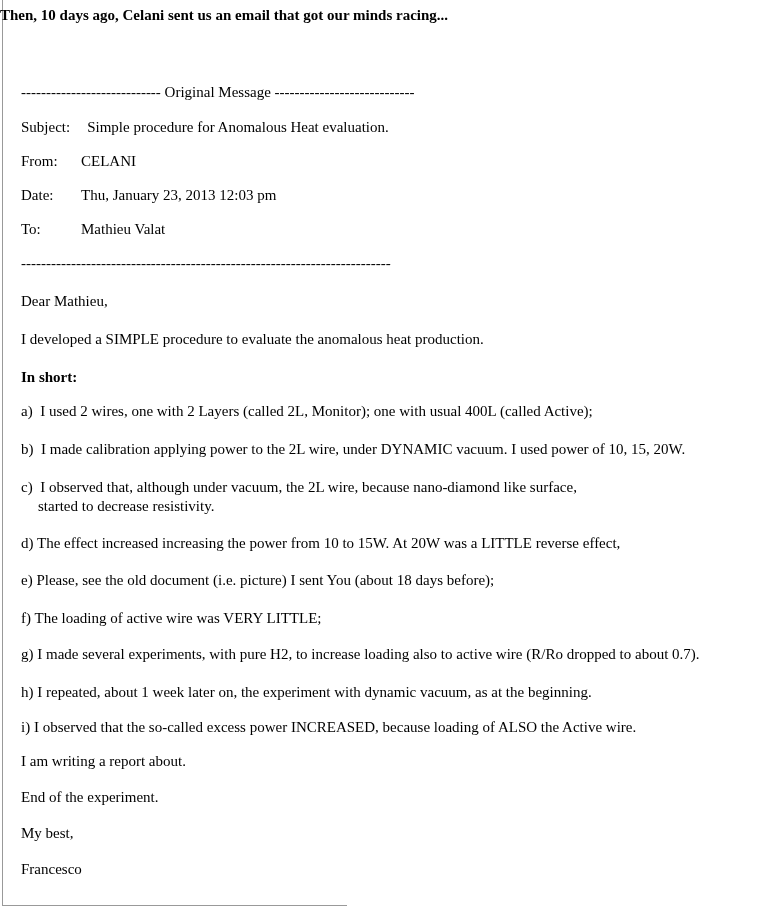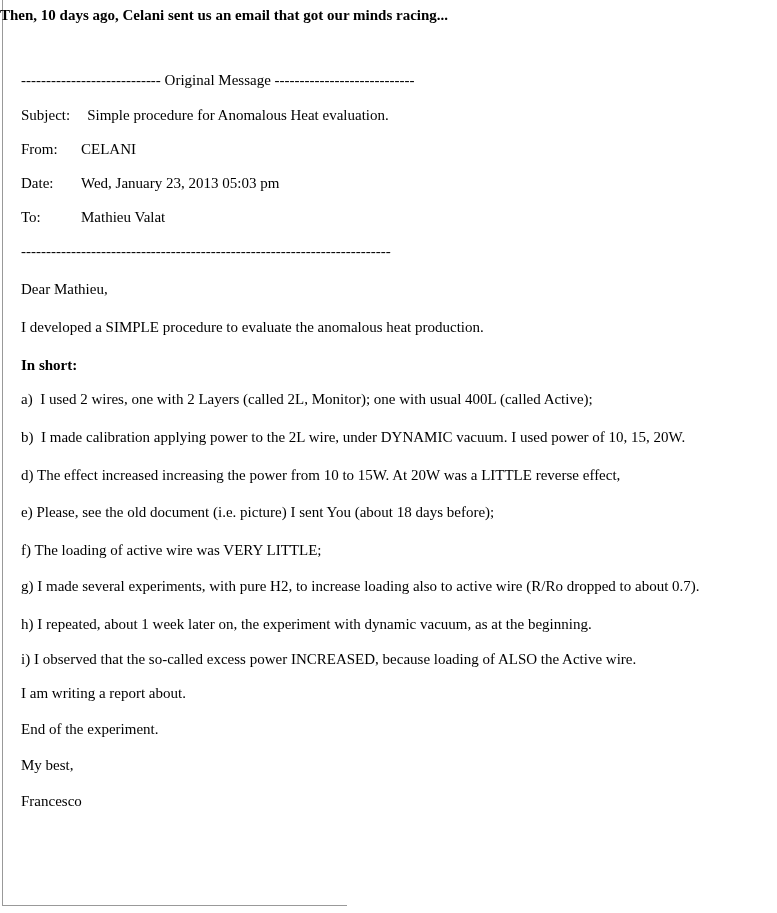--- a/index.html
+++ b/index.html
@@ -37,21 +37,21 @@
     left: 0;
     top: 6px;
     font-size: 15px;
     line-height: 19px;
     font-weight: bold;
     white-space: pre-wrap;
   }
   .content {
     position: absolute;
     left: 21px;
-    top: 0;
+    top: 12px;
     width: 742px;
   }
   .content p {
     margin: 0 0 19px 0;
     font-size: 15px;
     line-height: 19px;
     white-space: pre-wrap;
   }
   .content .first {
     margin-top: 71px;
@@ -80,37 +80,37 @@
   <div class="intro">Then, 10 days ago, Celani sent us an email that got our minds racing...</div>
 
   <div class="content">
 
     <p class="first mb16">---------------------------- Original Message ----------------------------</p>
 
     <p class="mb15"><span class="hdr-label">Subject:</span><span>Simple procedure for Anomalous Heat evaluation.</span></p>
 
     <p class="mb15"><span class="hdr-label">From:</span><span>CELANI</span></p>
 
-    <p class="mb15"><span class="hdr-label">Date:</span><span>Wed, January 23, 2013 05:03 pm</span></p>
+    <p class="mb15"><span class="hdr-label">Date:</span><span>Thu, January 23, 2013 12:03 pm</span></p>
 
     <p class="mb15"><span class="hdr-label">To:</span><span>Mathieu Valat</span></p>
 
     <p>--------------------------------------------------------------------------</p>
 
     <p>Dear Mathieu,</p>
 
     <p>I developed a SIMPLE procedure to evaluate the anomalous heat production.</p>
 
     <p class="in-short mb15">In short:</p>
 
     <p>a)  I used 2 wires, one with 2 Layers (called 2L, Monitor); one with usual 400L (called Active);</p>
 
     <p>b)  I made calibration applying power to the 2L wire, under DYNAMIC vacuum. I used power of 10, 15, 20W.</p>
 
-    <p class="mb18"></p>
+    <p class="mb18"><span class="ln">c)  I observed that, although under vacuum, the 2L wire, because nano-diamond like surface,</span><span class="ln indent">started to decrease resistivity.</span></p>
 
     <p class="mb18"><span class="ln">d) The effect increased increasing the power from 10 to 15W. At 20W was a LITTLE reverse effect,</span></p>
 
     <p>e) Please, see the old document (i.e. picture) I sent You (about 18 days before);</p>
 
     <p class="mb17">f) The loading of active wire was VERY LITTLE;</p>
 
     <p>g) I made several experiments, with pure H2, to increase loading also to active wire (R/Ro dropped to about 0.7).</p>
 
     <p class="mb16">h) I repeated, about 1 week later on, the experiment with dynamic vacuum, as at the beginning.</p>

